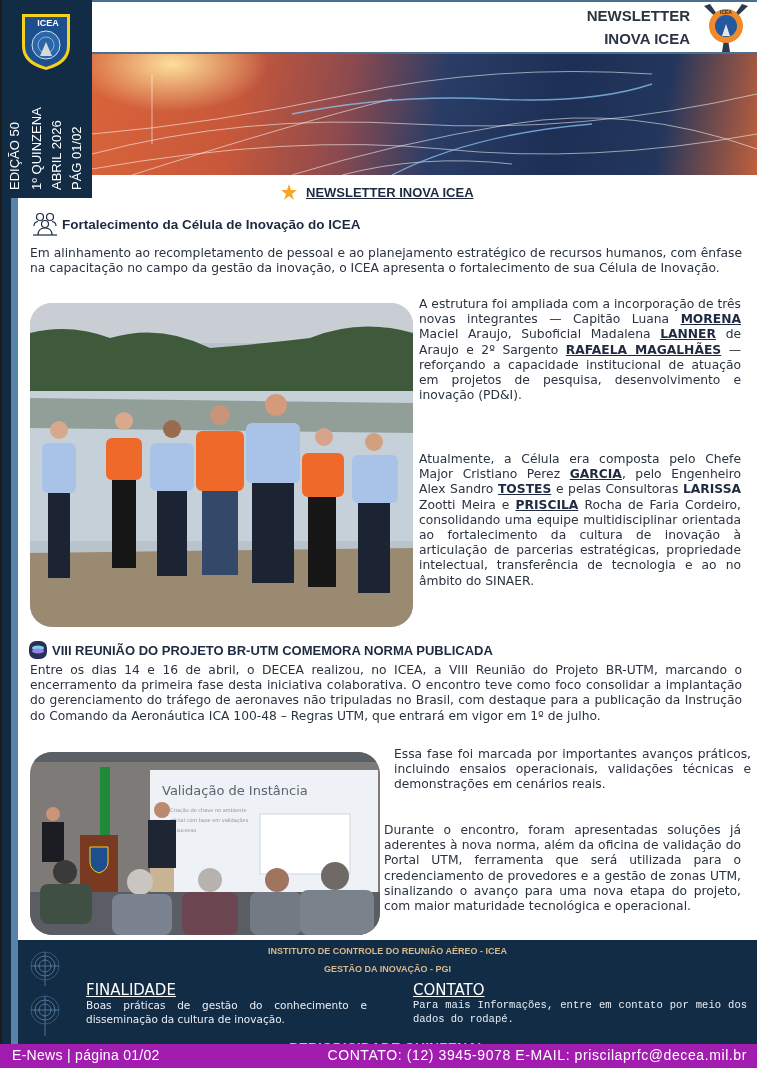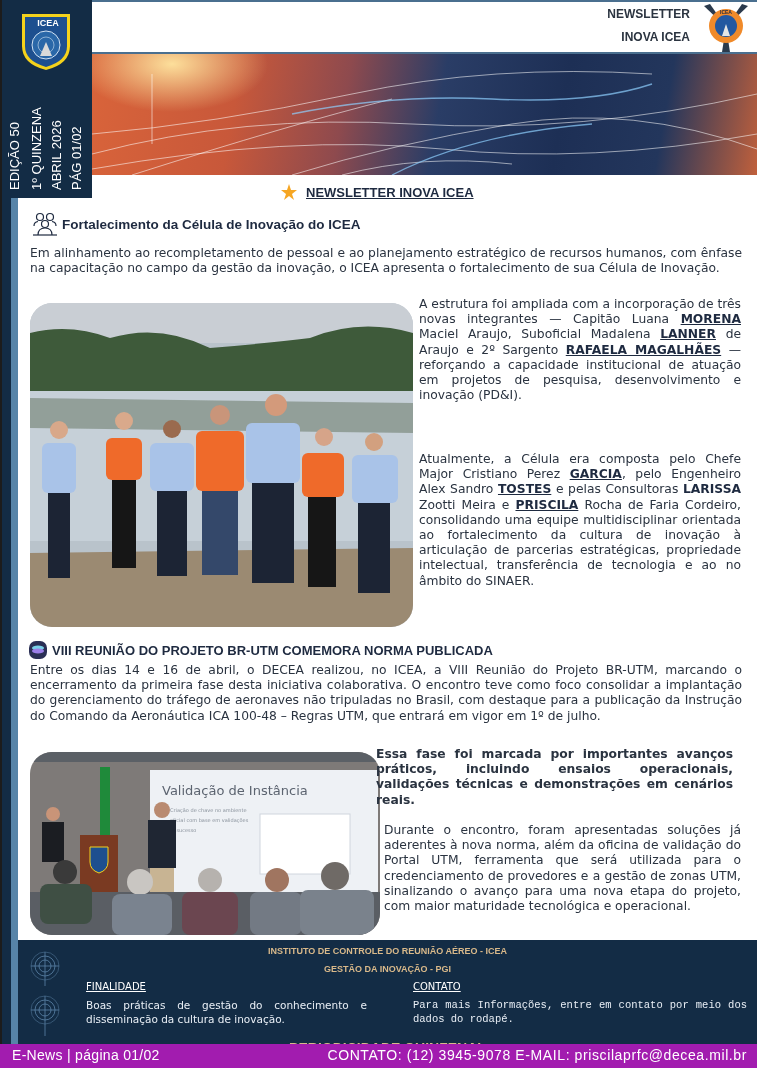--- a/index.html
+++ b/index.html
@@ -16,21 +16,21 @@
 
   .edition-block { position: absolute; left: 4px; top: 90px; width: 86px; height: 100px; }
   .edition-line { position: absolute; bottom: 0; transform-origin: left bottom; transform: rotate(-90deg);
                   color: #ffffff; font-family: "Liberation Sans", sans-serif; font-size: 13px; white-space: nowrap; line-height: 15px; }
 
   
   .header-top-line { position: absolute; left: 92px; top: 0; width: 665px; height: 2px; background: #4a6f8f; }
   .header-white { position: absolute; left: 92px; top: 2px; width: 665px; height: 51px; background: #fff; }
   .header-bottom-line { position: absolute; left: 92px; top: 52px; width: 665px; height: 2px; background: #4a6f8f; }
   .title-line { position: absolute; right: 67px; font-family: "Liberation Sans", sans-serif; font-weight: bold;
-                font-size: 12px; color: #2b3440; text-align: right; }
+                font-size: 15px; color: #2b3440; text-align: right; }
   .title-1 { top: 7px; }
   .title-2 { top: 30px; }
   .inova-logo { position: absolute; left: 700px; top: 2px; width: 52px; height: 50px; }
 
   .banner { position: absolute; left: 92px; top: 54px; width: 665px; height: 121px;
     background:
       radial-gradient(ellipse 120px 60px at 80px 10px, rgba(255,230,160,0.95), rgba(255,180,90,0) 80%),
       linear-gradient(100deg, #d9643a 0%, #c8583a 22%, #8e4a4e 38%, #2a3d66 52%, #1d2f55 70%, #23365c 85%, #c0603c 100%);
     overflow: hidden; }
   .banner svg { position: absolute; left: 0; top: 0; }
@@ -47,21 +47,21 @@
            color: #2a3340; text-align: justify; }
   p.body b { color: #1e2a40; }
   p.body b.u { text-decoration: underline; }
 
   .photo { position: absolute; overflow: hidden; border-radius: 22px; }
 
   
   .footer-box { position: absolute; left: 18px; top: 940px; width: 739px; height: 104px; background: #132c45; }
   .footer-head { position: absolute; left: 0; width: 739px; text-align: center; font-family: "Liberation Sans", sans-serif;
                  font-weight: bold; color: #d9b98a; font-size: 9px; }
-  .footer-sub { position: absolute; font-family: "DejaVu Sans", sans-serif; font-size: 10px; color: #ffffff; text-decoration: underline; }
+  .footer-sub { position: absolute; font-family: "DejaVu Sans", sans-serif; font-size: 15px; color: #ffffff; text-decoration: underline; }
   .footer-text { position: absolute; font-family: "DejaVu Sans", sans-serif; font-size: 10.5px; color: #e8eef5; line-height: 14px; text-align: justify; }
   .bottom-bar { position: absolute; left: 0; top: 1044px; width: 757px; height: 24px; background: #a21caf; }
   .bottom-left { position: absolute; left: 12px; top: 3px; font-family: "Liberation Sans", sans-serif; font-size: 14px; color: #ffffff; letter-spacing: 0.3px; }
   .bottom-right { position: absolute; right: 10px; top: 3px; font-family: "Liberation Sans", sans-serif; font-size: 14px; color: #ffffff; letter-spacing: 0.6px; }
 </style>
 </head>
 <body>
 
 <div class="left-dark"></div>
 <div class="sidebar"></div>
@@ -217,21 +217,21 @@
       <rect x="82" y="142" width="60" height="41" rx="8" fill="#7a838f"></rect>
     <circle cx="180" cy="128" r="12" fill="#b6b2ae"></circle>
       <rect x="152" y="140" width="56" height="43" rx="8" fill="#6b4650"></rect>
     <circle cx="247" cy="128" r="12" fill="#a07560"></circle>
       <rect x="220" y="140" width="52" height="43" rx="8" fill="#737a84"></rect>
     <circle cx="305" cy="124" r="14" fill="#6f6a66"></circle>
       <rect x="270" y="138" width="74" height="45" rx="8" fill="#7a828c"></rect>
   </svg>
 </div>
 
-<p class="body" style="left:376px; top:747px; width:357px;font-weight:bold;">Essa fase foi marcada por importantes avanços práticos, incluindo ensaios operacionais, validações técnicas e demonstrações em cenários reais.</p>
+<p class="body" style="left:394px; top:747px; width:357px;">Essa fase foi marcada por importantes avanços práticos, incluindo ensaios operacionais, validações técnicas e demonstrações em cenários reais.</p>
 <p class="body" style="left:384px; top:823px; width:357px;">Durante o encontro, foram apresentadas soluções já aderentes à nova norma, além da oficina de validação do Portal UTM, ferramenta que será utilizada para o credenciamento de provedores e a gestão de zonas UTM, sinalizando o avanço para uma nova etapa do projeto, com maior maturidade tecnológica e operacional.</p>
 
 <div class="footer-box">
   <svg style="position:absolute; left:4px; top:6px;" width="46" height="92" viewBox="0 0 46 92">
     <g fill="none" stroke="#5c84a8" stroke-width="0.8">
       <circle cx="23" cy="20" r="6"></circle>
         <circle cx="23" cy="20" r="10"></circle>
         <circle cx="23" cy="20" r="14" stroke-opacity="0.6"></circle>
       <line x1="23" y1="6" x2="23" y2="40"></line>
         <line x1="9" y1="20" x2="37" y2="20"></line>

